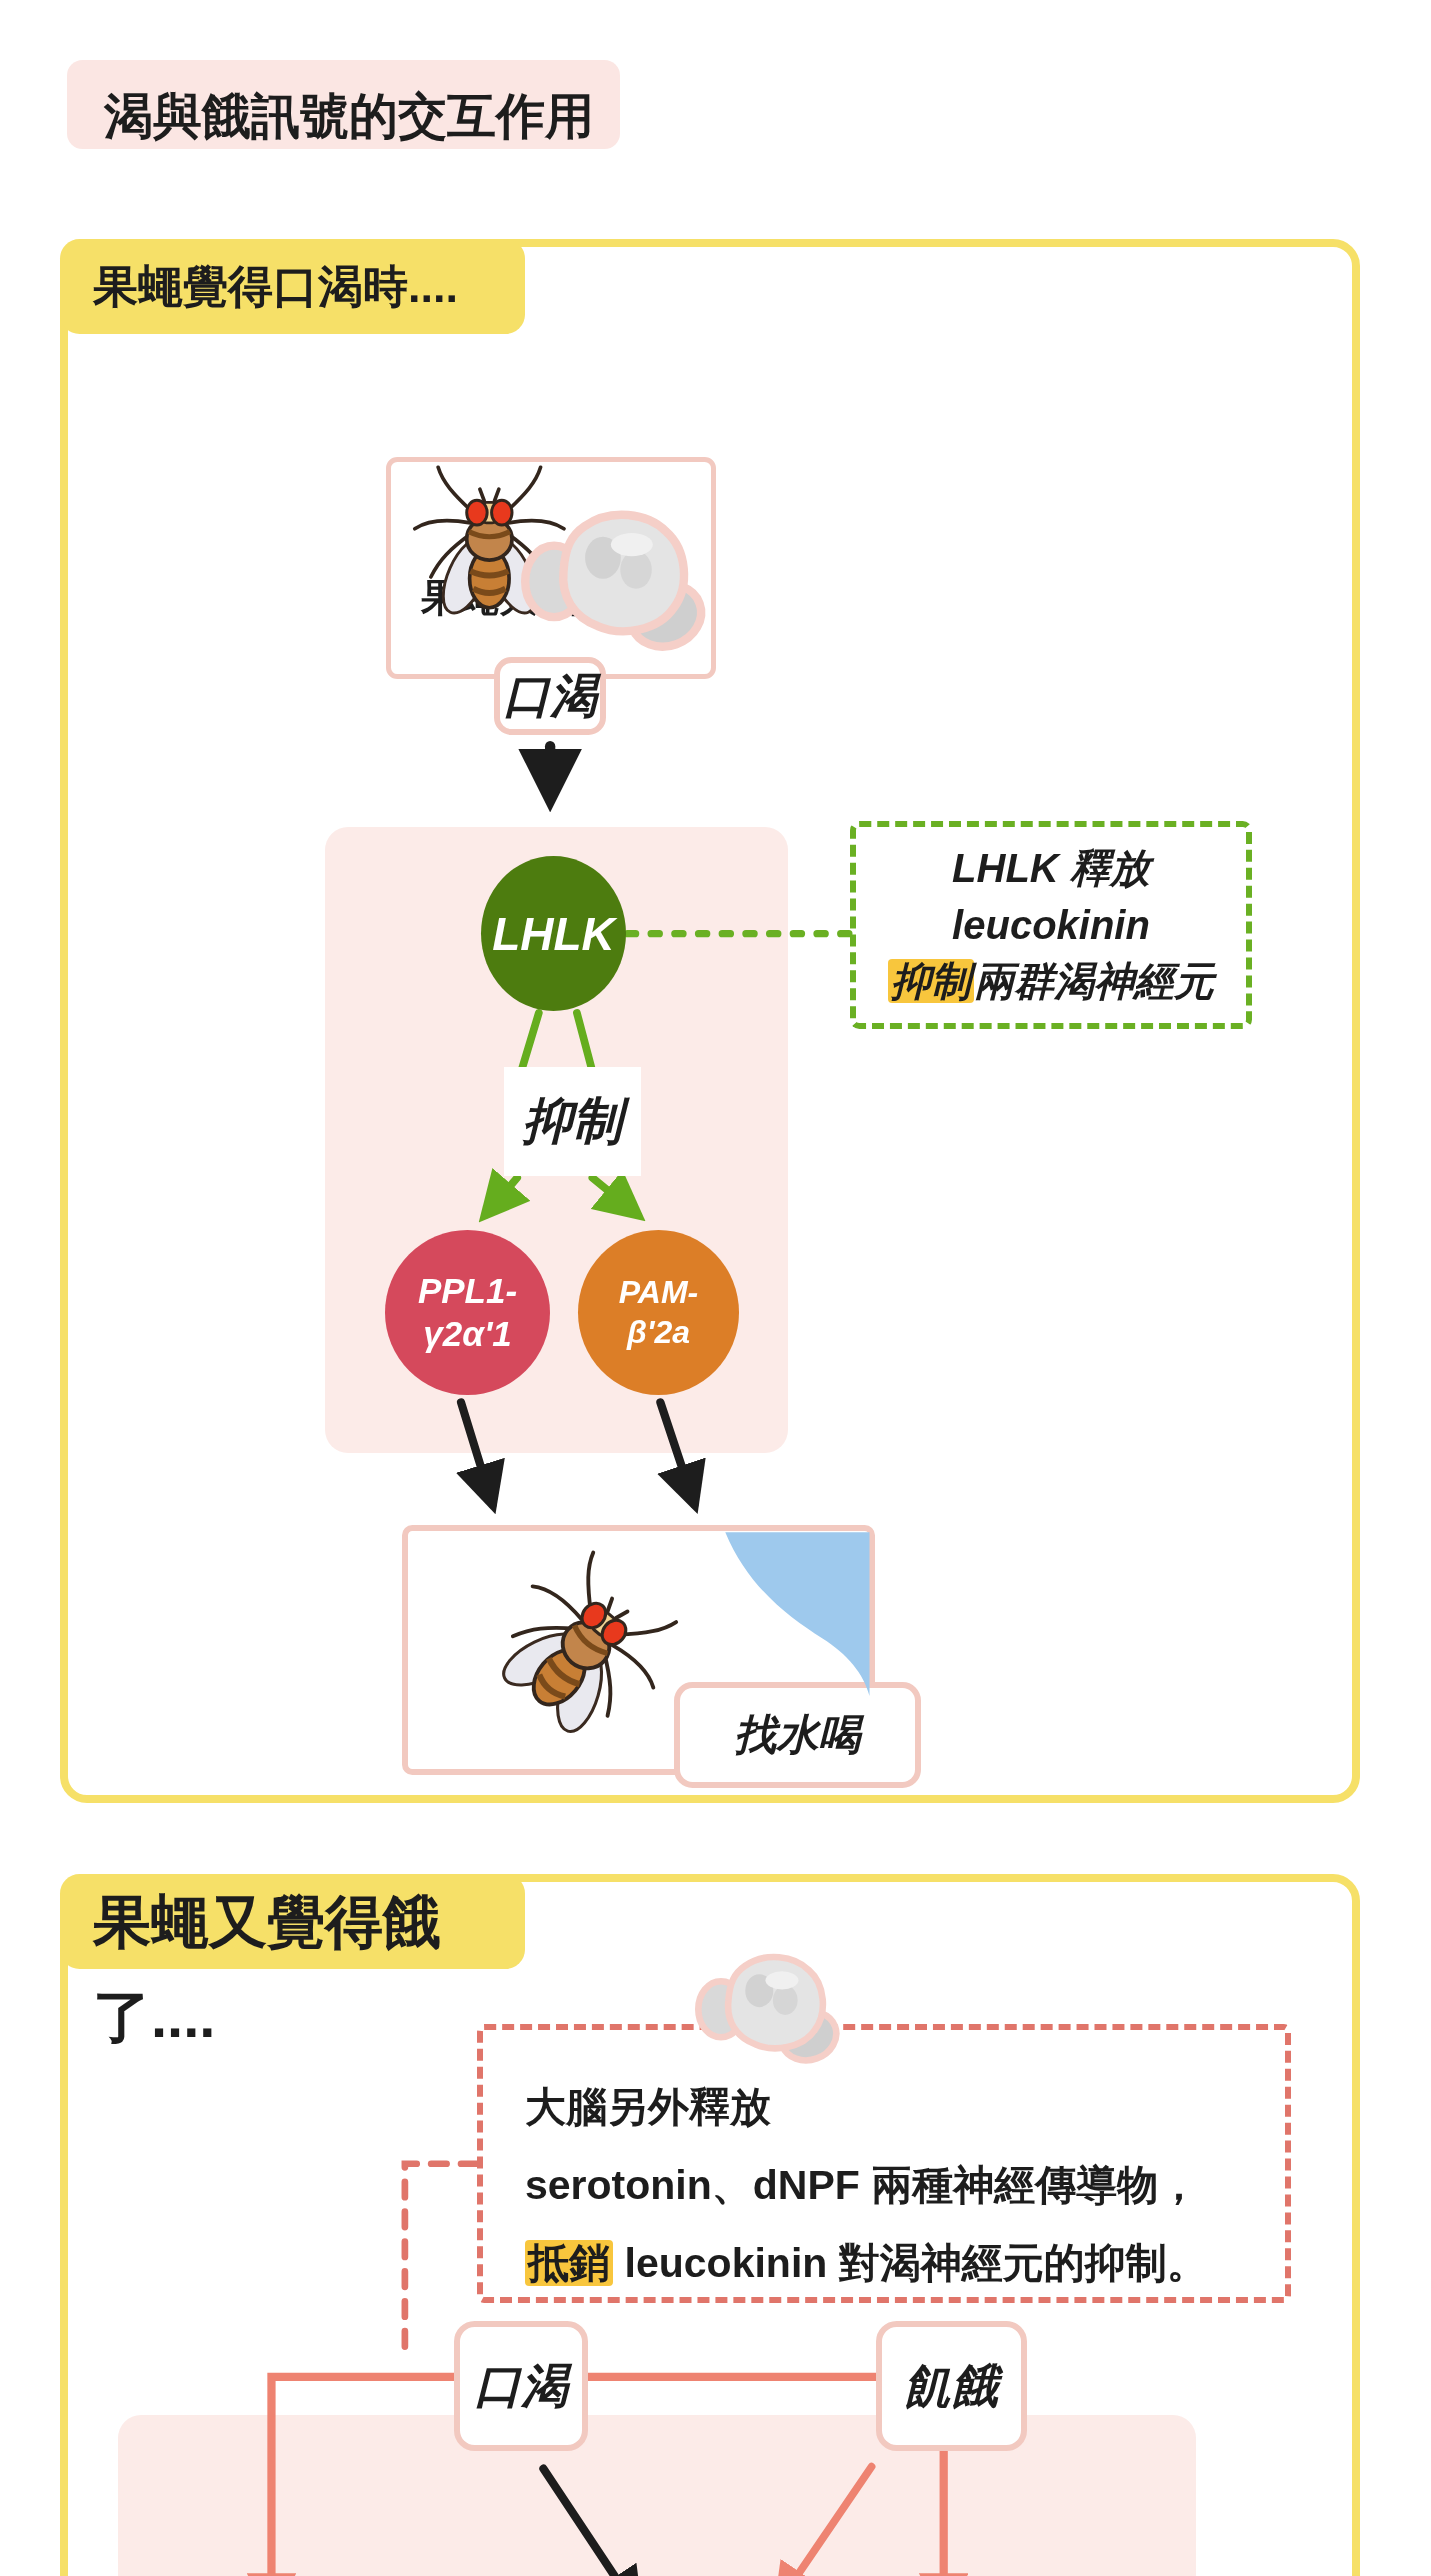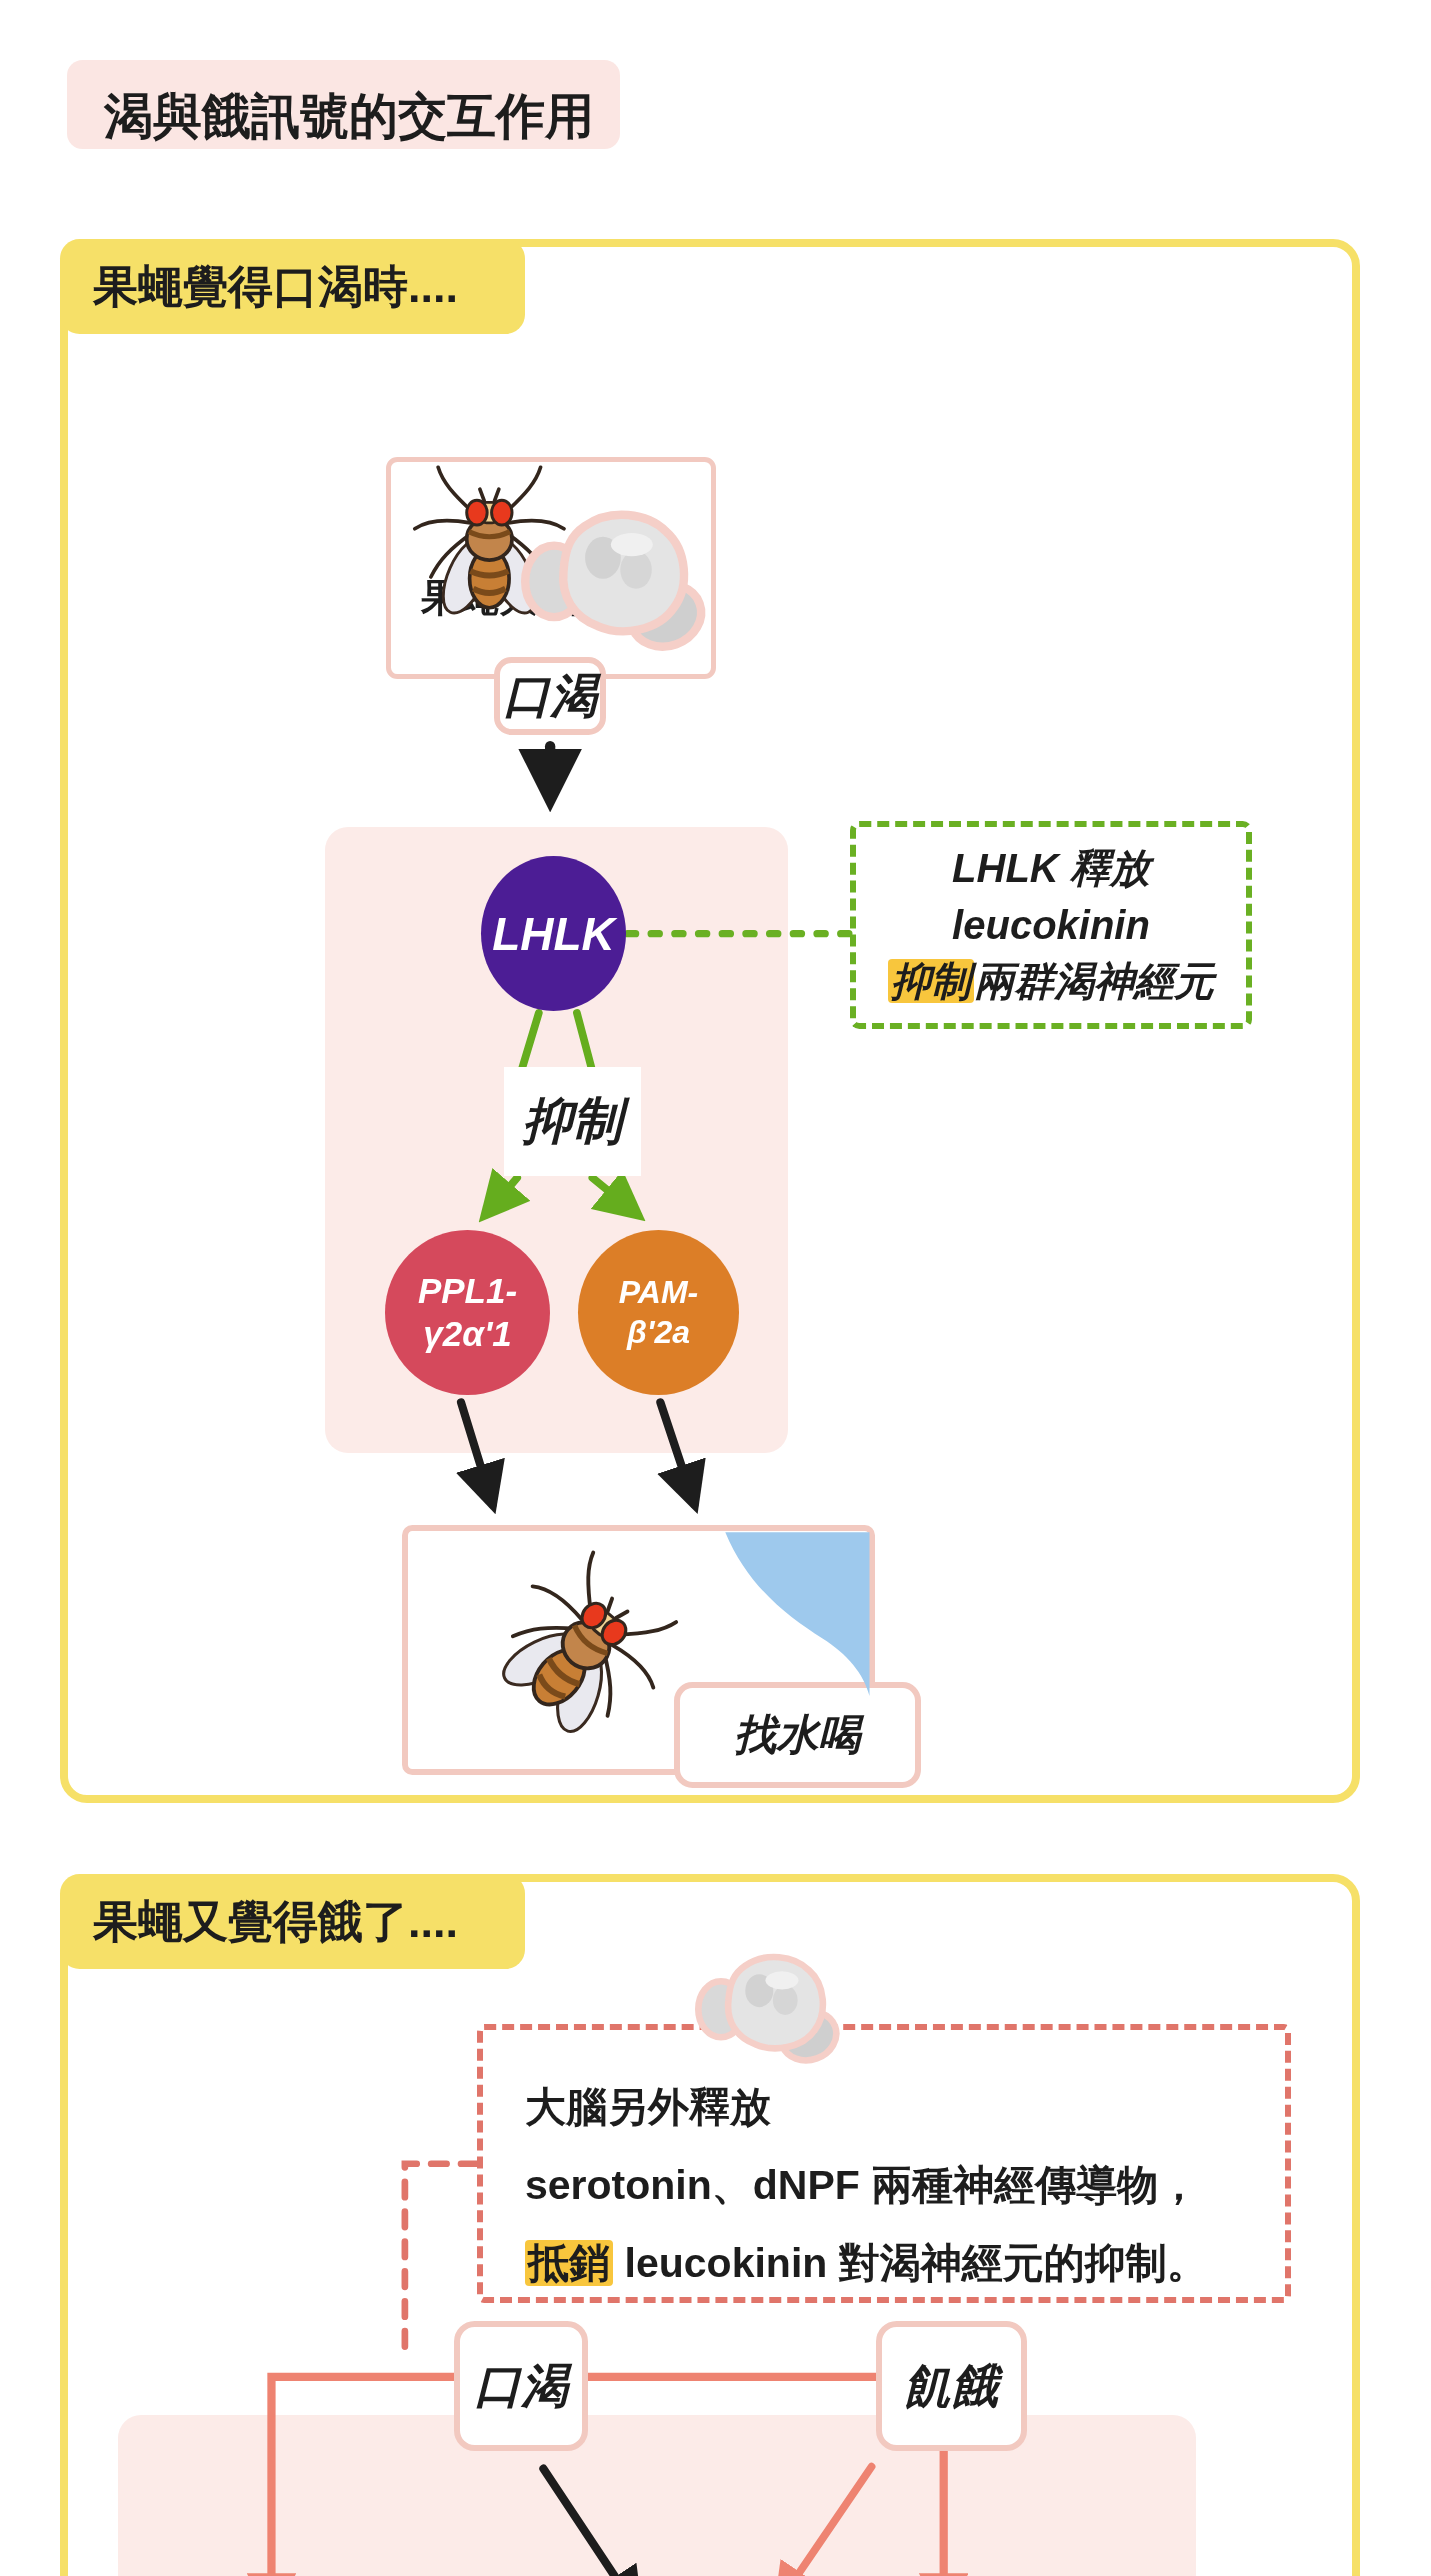--- a/index.html
+++ b/index.html
@@ -29,21 +29,21 @@
 
   <div class="abs flex col" style="left:850px;top:821px;width:402px;height:208px;background:#fff;border:6.2px dashed #6ab023;
               border-radius:9.3px;font-size:40px;line-height:1.42;text-align:left;">
     <div>LHLK 釋放</div>
     <div>leucokinin</div>
     <div><span class="hl">抑制</span><span>兩群渴神經元</span></div>
   </div>
 
   <div class="abs" style="left:60px;top:1874px;width:1300px;height:1637px;border:8.2px solid #f6e068;border-radius:27px;"></div>
   <div class="abs" style="left:60px;top:1874px;width:465px;height:95px;background:#f6e068;border-radius:19.6px;
-              font-size:45px;line-height:95px;padding-left:33px;">果蠅又覺得餓了....</div>
+              font-size:58px;line-height:95px;padding-left:33px;">果蠅又覺得餓了....</div>
 
   <div class="abs" style="left:477px;top:2024px;width:814px;height:279px;background:#fff;border:6.2px dashed #e0756a;
               border-radius:7.2px;font-size:41px;padding:38px 15.5px 0 42px;line-height:78px;">
     <div>大腦另外釋放</div>
     <div>serotonin、dNPF 兩種神經傳導物，</div>
     <div><span class="hl">抵銷</span><span> leucokinin 對渴神經元的抑制。</span></div>
   </div>
 
   <div class="abs" style="left:118px;top:2415px;width:1078px;height:745px;background:#fcebe8;border-radius:23px;"></div>
 
@@ -87,21 +87,21 @@
       <path d="M895,6028 L874,6126" stroke="#1d1d1d" stroke-width="16"></path>
       <path d="M1876,6012 L1876,6230" stroke="#d43d18" stroke-width="18" marker-end="url(#mk-r)"></path>
     </g>
   </svg>
 
   <div class="abs wb" style="left:386px;top:457px;width:330px;height:222px;border-width:5.2px;border-radius:11.3px;"></div>
   <div class="abs" style="left:421px;top:571px;font-size:39px;">果蠅大腦</div>
 
   <div class="abs wb flex" style="left:494px;top:657px;width:112px;height:78px;border-radius:17.5px;font-size:47px;">口渴</div>
 
-  <div class="abs flex" style="left:481px;top:856px;width:145px;height:155px;border-radius:50%;background:#4c1d95;color:#fff;font-size:46px;">LHLK</div>
+  <div class="abs flex" style="left:481px;top:856px;width:145px;height:155px;border-radius:50%;background:#4d7c0f;color:#fff;font-size:46px;">LHLK</div>
 
   <div class="abs flex" style="left:504px;top:1067px;width:137px;height:109px;background:#fff;font-size:50px;">抑制</div>
 
   <div class="abs flex ctext" style="left:385px;top:1230px;width:165px;height:165px;border-radius:50%;background:#d5495c;font-size:35px;">
     <div>
         <div>PPL1-</div>
         <div>γ2α'1</div>
       </div>
   </div>
   <div class="abs flex ctext" style="left:578px;top:1230px;width:161px;height:165px;border-radius:50%;background:#dc7e27;font-size:32px;">

